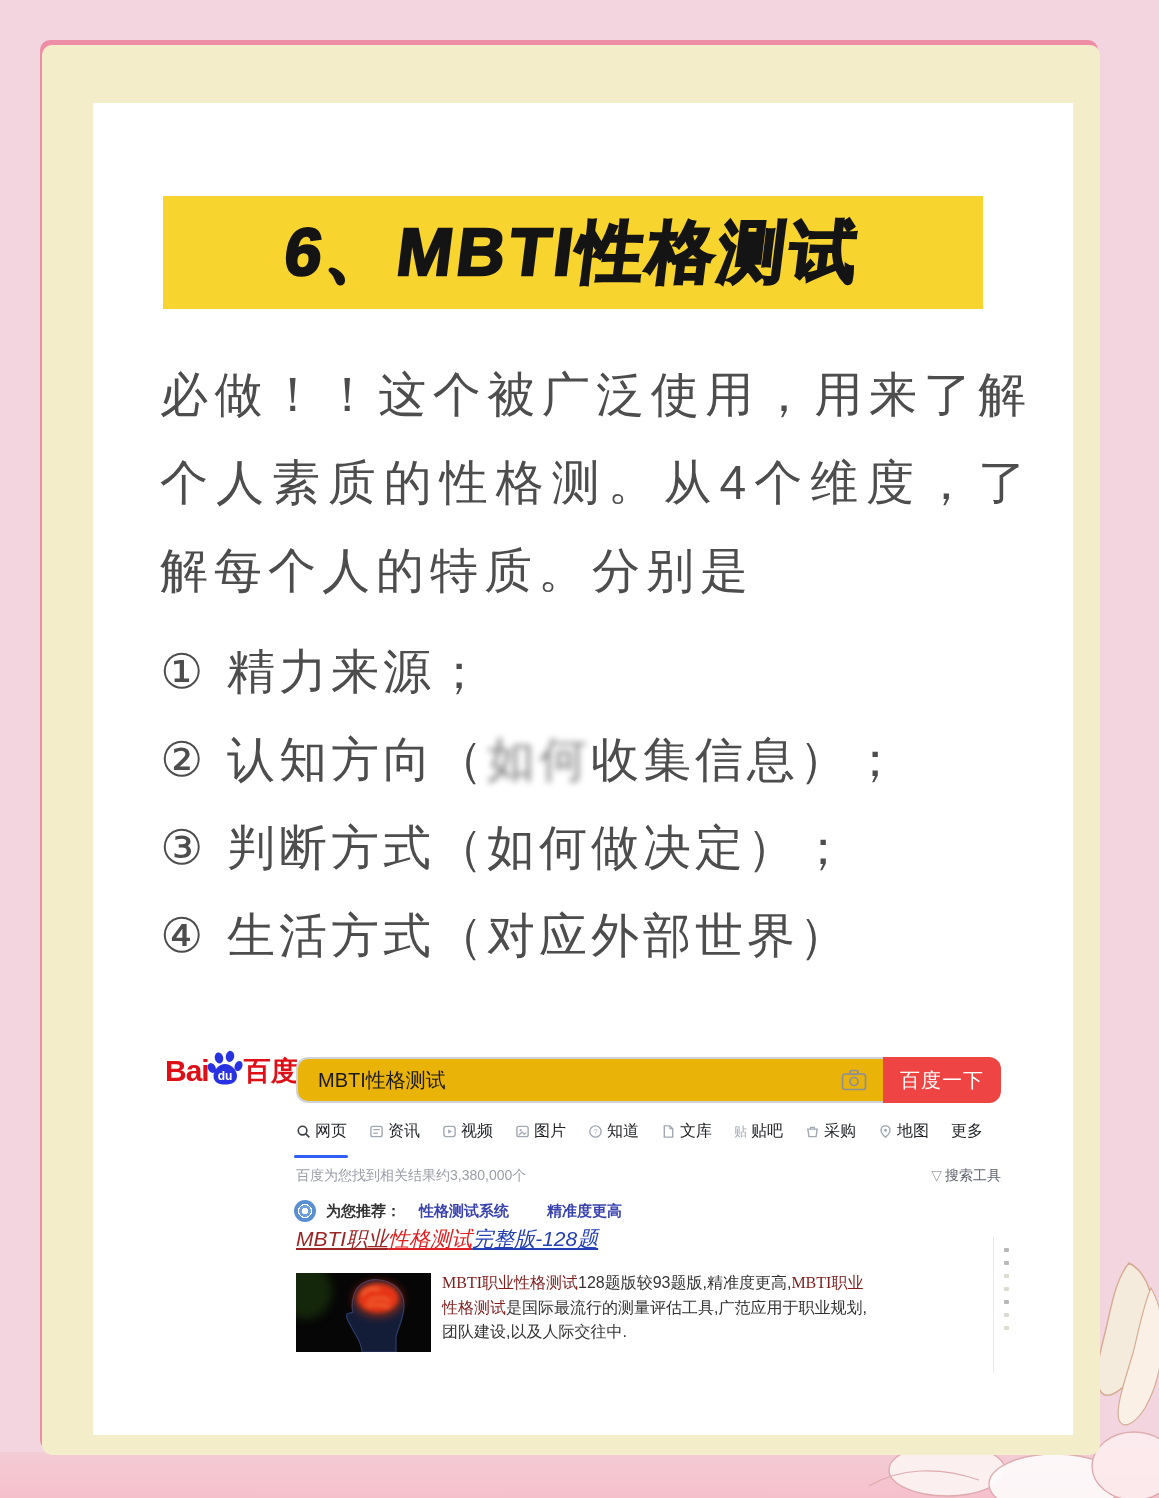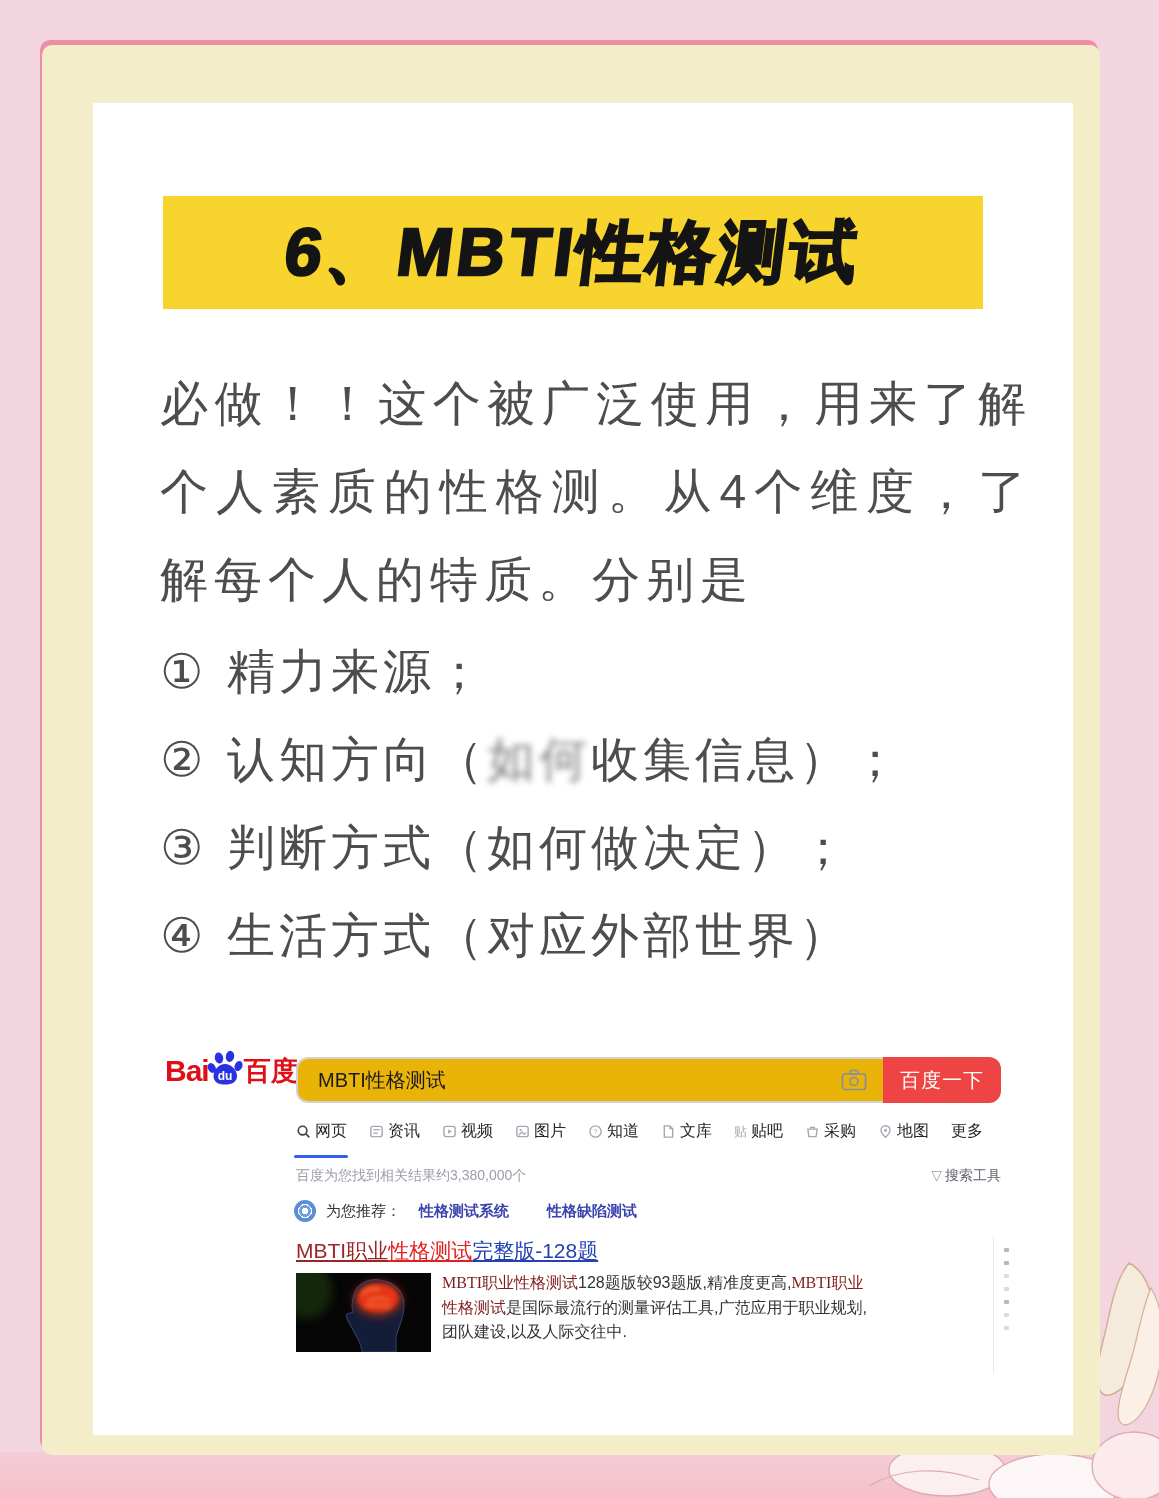--- a/index.html
+++ b/index.html
@@ -33,21 +33,21 @@
     display:flex;align-items:center;justify-content:center;
   }
   .title-badge span{
     font-size:67px;font-weight:900;color:#141414;
     letter-spacing:4px;transform:skewX(-7deg);
     -webkit-text-stroke:2.4px #141414;
     white-space:nowrap;
   }
   
   .paragraph{
-    position:absolute;left:160px;top:360px;width:872px;
+    position:absolute;left:160px;top:351px;width:872px;
     font-size:48px;line-height:88px;letter-spacing:6px;
     color:#4d4d4d;font-weight:500;text-align:justify;
   }
   .bullet-list{
     position:absolute;left:160px;top:628px;width:880px;
     font-size:48px;line-height:88px;letter-spacing:4px;
     color:#4d4d4d;font-weight:500;
   }
   .bullet-list .num{margin-right:20px;}
   .blurred{filter:blur(3px);opacity:.7;}
@@ -80,23 +80,23 @@
   .meta-row{position:absolute;left:131px;top:122px;width:705px;display:flex;justify-content:space-between;}
   .results-count{font-size:14px;color:#9b9ea8;}
   .search-tools{font-size:14px;color:#60646e;cursor:pointer;}
   .search-tools .funnel{color:#9b9ea8;margin-right:3px;}
   .recommend{position:absolute;left:129px;top:155px;display:flex;align-items:center;}
   .rec-icon{
     width:22px;height:22px;border-radius:50%;
     background:radial-gradient(circle at 50% 50%, #ffffff 0 3px, #6fa0dd 3px 6px, #ffffff 6px 7px, #5b8fd4 7px);
     margin-right:10px;flex:none;
   }
-  .rec-label{font-size:15px;color:#333;font-weight:400;margin-right:18px;}
+  .rec-label{font-size:15px;color:#333;font-weight:700;margin-right:18px;}
   .rec-link{font-size:15px;color:#3a43ae;font-weight:700;margin-right:38px;cursor:pointer;}
-  .result-title{position:absolute;left:131px;top:192px;font-size:21px;font-weight:500;cursor:pointer;white-space:nowrap;}
+  .result-title{position:absolute;left:131px;top:180px;font-size:21px;font-weight:500;cursor:pointer;white-space:nowrap;font-style:italic;}
   .result-title span{text-decoration:underline;}
   .rt-1{color:#9c2423;}
   .rt-2{color:#e02020;}
   .rt-3{color:#2440b3;}
   .thumb{position:absolute;left:131px;top:228px;width:135px;height:79px;cursor:pointer;}
   .result-desc{
     position:absolute;left:277px;top:226px;width:432px;
     font-size:16px;line-height:24.5px;color:#333;word-break:break-all;
   }
   .result-desc .red{color:#7f1d1d;font-family:Liberation Serif, serif;}
@@ -244,21 +244,21 @@
 
   <div class="meta-row">
     <span class="results-count">百度为您找到相关结果约3,380,000个</span>
     <span class="search-tools"><span class="funnel">▽</span><span>搜索工具</span></span>
   </div>
 
   <div class="recommend">
     <span class="rec-icon"></span>
     <span class="rec-label">为您推荐：</span>
     <span class="rec-link">性格测试系统</span>
-    <span class="rec-link">性格缺陷测试</span>
+    <span class="rec-link">精准度更高</span>
   </div>
 
   <div class="result-title">
     <span class="rt-1">MBTI职业</span><span class="rt-2">性格测试</span><span class="rt-3">完整版-128题</span>
   </div>
 
   <svg class="thumb" viewBox="0 0 135 79">
     <defs>
       <filter id="blur1" x="-50%" y="-50%" width="200%" height="200%">
           <feGaussianBlur stdDeviation="5"></feGaussianBlur>

